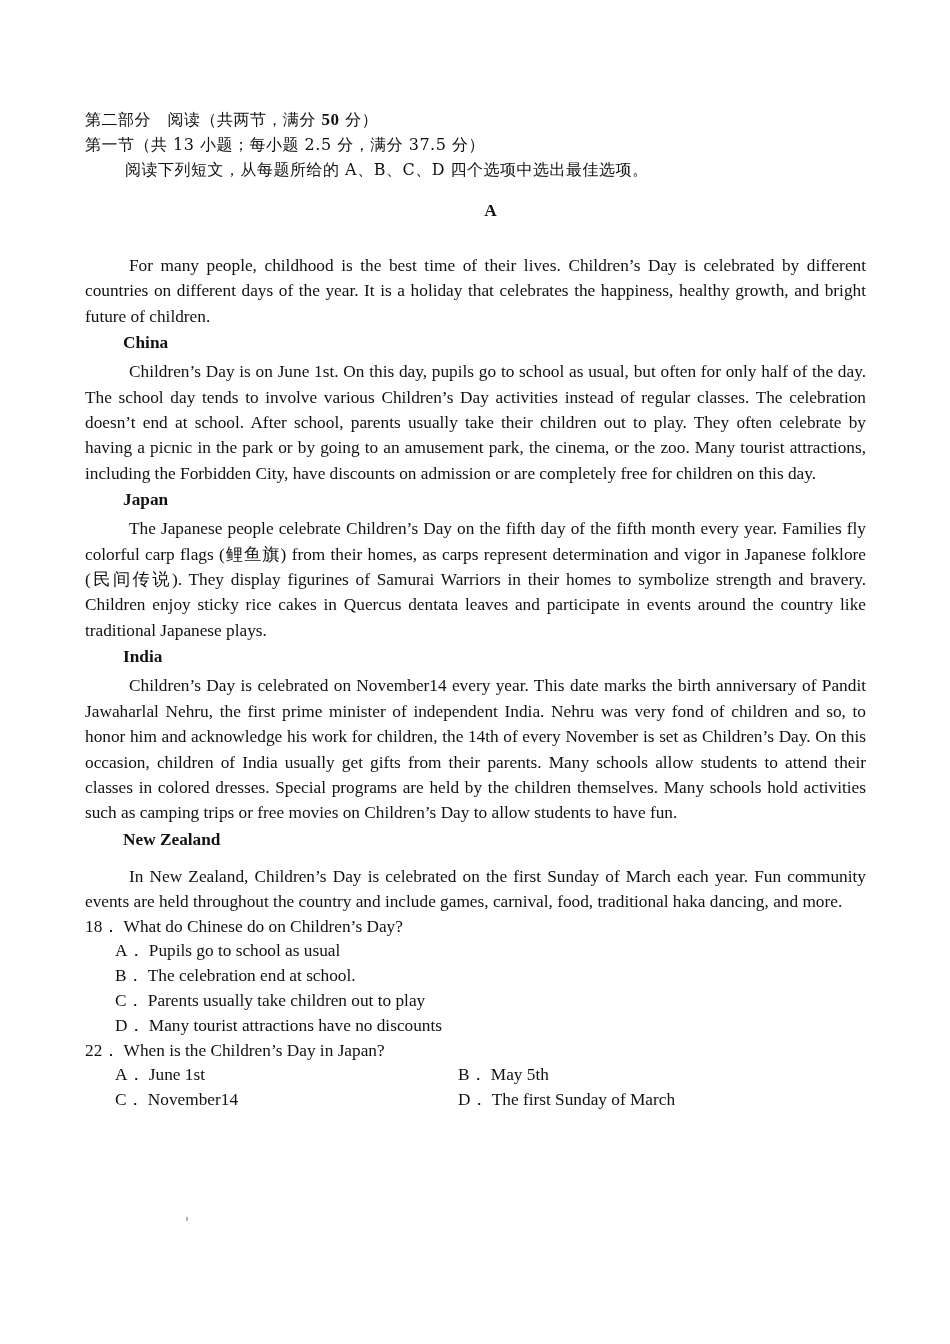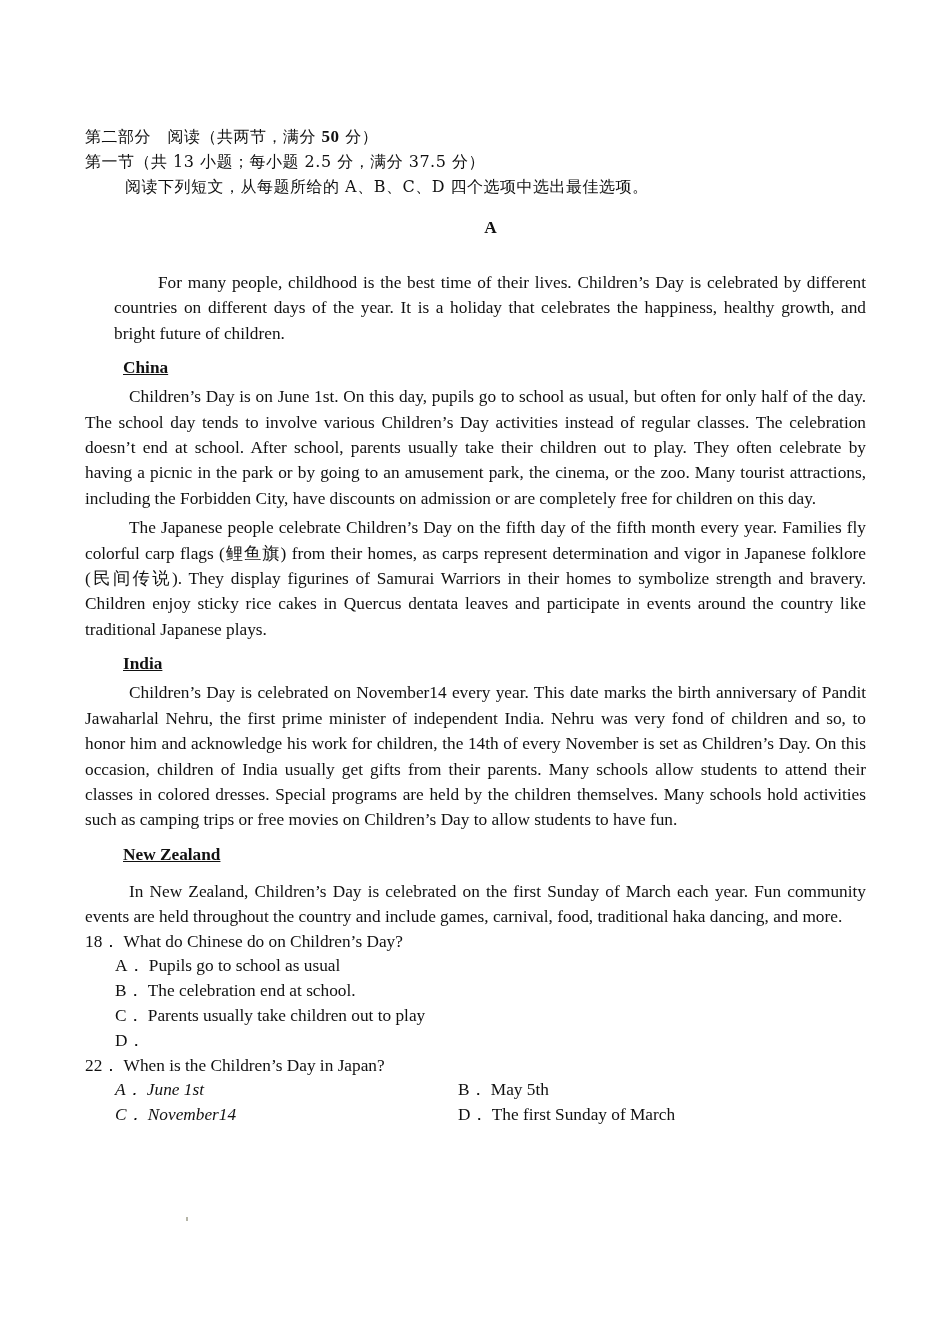--- a/index.html
+++ b/index.html
@@ -12,21 +12,21 @@
     height: 1344px;
     position: relative;
     overflow: hidden;
     font-family: "Liberation Serif", "DejaVu Serif", serif;
     color: #111111;
     font-size: 17.3px;
   }
   .page {
     position: absolute;
     left: 85px;
-    top: 124px;
+    top: 107px;
     width: 781px;
   }
   .line {
     line-height: 25px;
     white-space: nowrap;
   }
   .cn {
     font-family: "DejaVu Serif", serif;
     font-size: 16px;
     letter-spacing: 0.5px;
@@ -39,45 +39,43 @@
     margin-top: 16px;
     line-height: 25px;
     padding-left: 30px;
   }
   .para {
     text-align: justify;
     text-align-last: left;
     line-height: 25.4px;
     text-indent: 44px;
   }
-  .para.first { margin-top: 30px; margin-left: 29px; }
+  .para.first { margin-top: 30px; }
   .heading {
     font-weight: bold;
     padding-left: 38px;
     line-height: 24px;
-    margin-top: 10px;
-    text-decoration: underline;
+    margin-top: 2px;
   }
   .question {
     line-height: 24.8px;
   }
   .q-num { display: inline-block; }
   .option-row {
     display: flex;
     padding-left: 30px;
     line-height: 24.8px;
   }
   .option {
     display: inline-block;
     margin-left: 37px;
   }
   .option-half {
     width: 306px;
     display: inline-block;
-    font-style: italic;
   }
   .opt-letter { margin-right: 4px; }
   .mark {
     position: absolute;
     left: 186px;
     top: 1217px;
     width: 2px;
     height: 4px;
     background: #b5b5a8;
   }
@@ -93,20 +91,21 @@
   <div class="line cn">第一节（共 13 小题；每小题 2.5 分，满分 37.5 分）</div>
   <div class="line cn indent-cn">阅读下列短文，从每题所给的 A、B、C、D 四个选项中选出最佳选项。</div>
 
   <div class="section-title">A</div>
 
   <div class="para first">For many people, childhood is the best time of their lives. Children’s Day is celebrated by different countries on different days of the year. It is a holiday that celebrates the happiness, healthy growth, and bright future of children.</div>
 
   <div class="heading">China</div>
   <div class="para" style="margin-top:4px;">Children’s Day is on June 1st. On this day, pupils go to school as usual, but often for only half of the day. The school day tends to involve various Children’s Day activities instead of regular classes. The celebration doesn’t end at school. After school, parents usually take their children out to play. They often celebrate by having a picnic in the park or by going to an amusement park, the cinema, or the zoo. Many tourist attractions, including the Forbidden City, have discounts on admission or are completely free for children on this day.</div>
 
+  <div class="heading">Japan</div>
   <div class="para" style="margin-top:4px;">The Japanese people celebrate Children’s Day on the fifth day of the fifth month every year. Families fly colorful carp flags (鲤鱼旗) from their homes, as carps represent determination and vigor in Japanese folklore (民间传说). They display figurines of Samurai Warriors in their homes to symbolize strength and bravery. Children enjoy sticky rice cakes in Quercus dentata leaves and participate in events around the country like traditional Japanese plays.</div>
 
   <div class="heading">India</div>
   <div class="para" style="margin-top:4px;">Children’s Day is celebrated on November14 every year. This date marks the birth anniversary of Pandit Jawaharlal Nehru, the first prime minister of independent India. Nehru was very fond of children and so, to honor him and acknowledge his work for children, the 14th of every November is set as Children’s Day. On this occasion, children of India usually get gifts from their parents. Many schools allow students to attend their classes in colored dresses. Special programs are held by the children themselves. Many schools hold activities such as camping trips or free movies on Children’s Day to allow students to have fun.</div>
 
   <div class="heading">New Zealand</div>
   <div class="para" style="margin-top:12px;">In New Zealand, Children’s Day is celebrated on the first Sunday of March each year. Fun community events are held throughout the country and include games, carnival, food, traditional haka dancing, and more.</div>
 
   <div class="question">
     <span class="q-num">18．</span>
@@ -119,20 +118,21 @@
   <div class="option-row">
     <span class="opt-letter">B．</span>
     <span>The celebration end at school.</span>
   </div>
   <div class="option-row">
     <span class="opt-letter">C．</span>
     <span>Parents usually take children out to play</span>
   </div>
   <div class="option-row">
     <span class="opt-letter">D．</span>
+    <span>Many tourist attractions have no discounts</span>
   </div>
 
   <div class="question">
     <span class="q-num">22．</span>
     <span>When is the Children’s Day in Japan?</span>
   </div>
   <div class="option-row">
     <span class="option-half">
       <span class="opt-letter">A．</span><span>June 1st</span>
     </span>

